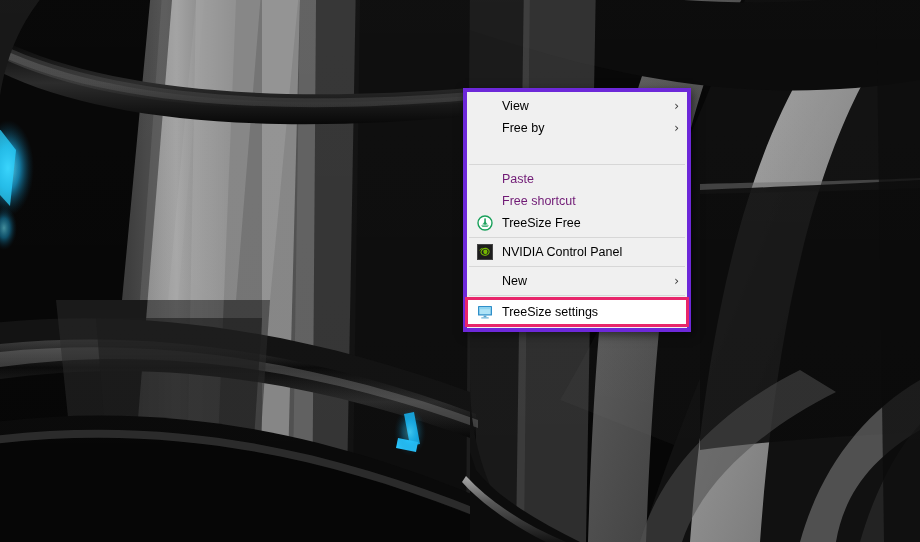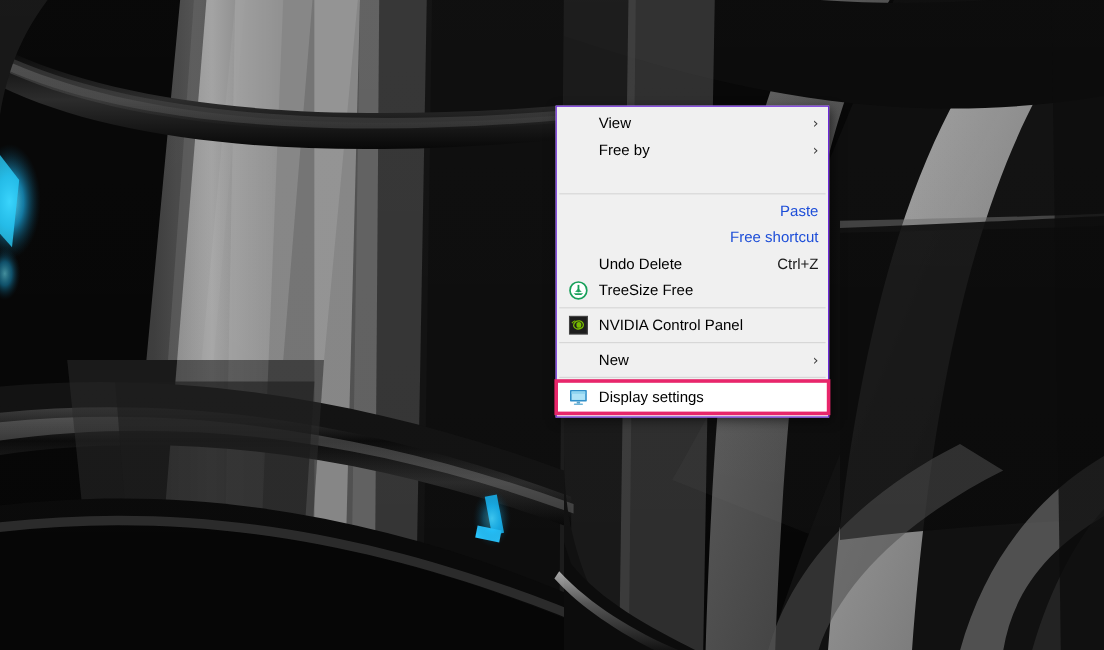--- a/index.html
+++ b/index.html
@@ -28,41 +28,41 @@
   }
   .wp svg { display: block; width: 920px; height: 542px; }
 
   
   #ctx-menu {
     position: absolute;
     left: 463px;
     top: 88px;
     width: 228px;
     background: #f0f0f0;
-    border: 1px solid #6d28d9;
+    border: 4px solid #6d28d9;
     box-shadow: 2px 3px 9px rgba(0,0,0,.55);
     box-sizing: border-box;
     padding: 3px 0 3px 0;
     font-family: "Liberation Sans", sans-serif;
     z-index: 40;
   }
 
   .mi {
     position: relative;
     display: flex;
     align-items: center;
     height: 22px;
     padding: 0 8px 0 10px;
     box-sizing: border-box;
     color: #000;
     font-size: 12.5px;
     white-space: nowrap;
     cursor: default;
   }
-  .mi.disabled { color: #1d4ed8; text-align: right; }
+  .mi.disabled { color: #701a75; }
 
   .mi .ico {
     width: 16px;
     height: 16px;
     margin-right: 9px;
     flex: 0 0 16px;
     position: relative;
   }
   .mi .ico.blank { background: none; }
 
@@ -245,25 +245,20 @@
         <span class="ico blank"></span>
       </div>
       <div class="sep"></div>
       <div class="mi disabled">
         <span class="ico blank"></span>
         <span class="lbl">Paste</span>
       </div>
       <div class="mi disabled">
         <span class="ico blank"></span>
         <span class="lbl">Free shortcut</span>
-      </div>
-      <div class="mi">
-        <span class="ico blank"></span>
-        <span class="lbl">Undo Delete</span>
-        <span class="accel">Ctrl+Z</span>
       </div>
       <div class="mi">
         <span class="ico">
           <svg viewBox="0 0 16 16">
             <circle cx="8" cy="8" r="7" fill="#ffffff" stroke="#18a05a" stroke-width="1.4"></circle>
             <rect x="7.3" y="3.4" width="1.5" height="6.2" fill="#18a05a"></rect>
             <path d="M4 10.4 L12 10.4 L10.4 11.8 L5.6 11.8 Z" fill="#18a05a"></path>
             <path d="M5.2 9.4 L10.8 9.4 L8 6.2 Z" fill="#18a05a" opacity=".85"></path>
           </svg>
         </span>
@@ -291,17 +286,17 @@
       <div class="mi highlighted">
         <span class="ico">
           <svg viewBox="0 0 16 16">
             <rect x="1" y="2" width="14" height="9.6" rx="0.6" fill="#2f8fc9"></rect>
             <rect x="2.3" y="3.2" width="11.4" height="7.1" fill="#aee3f7"></rect>
             <rect x="2.3" y="3.2" width="11.4" height="2" fill="#8ed4f0"></rect>
             <rect x="6.6" y="11.6" width="2.8" height="1.8" fill="#5aa6cf"></rect>
             <rect x="4.2" y="13.2" width="7.6" height="1.2" rx="0.5" fill="#6fb4d8"></rect>
           </svg>
         </span>
-        <span class="lbl">Display settings</span>
+        <span class="lbl">TreeSize settings</span>
       </div>
     </div>
 
 </div>
 
 </body></html>

